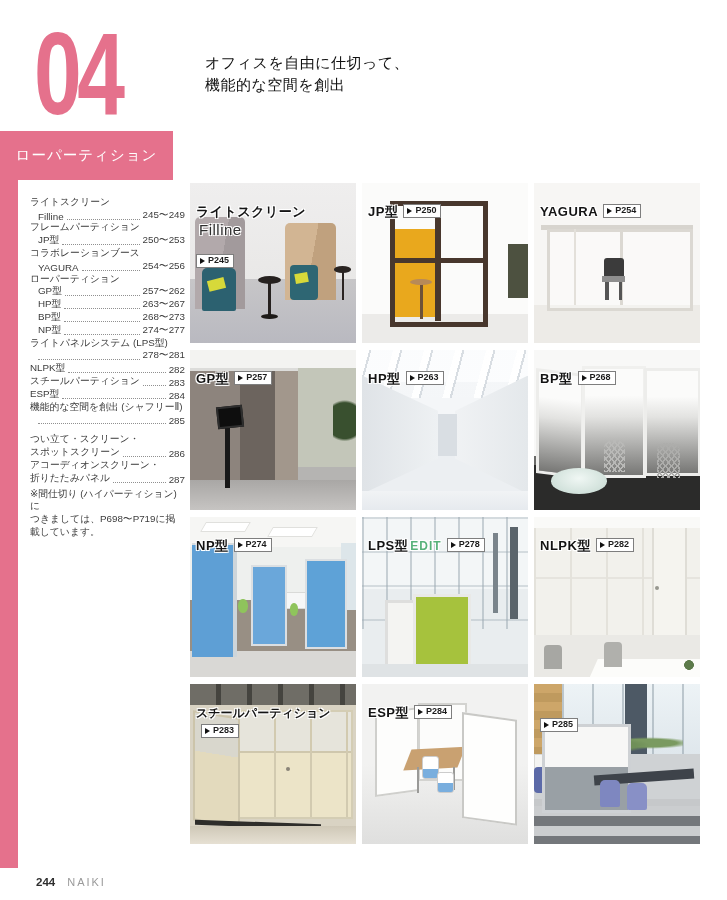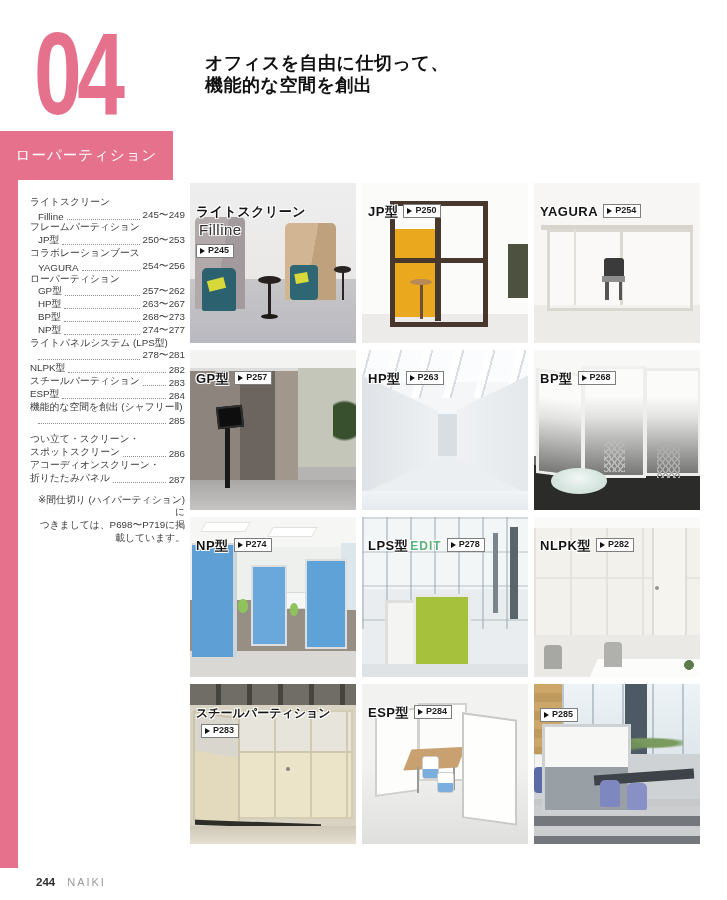--- a/index.html
+++ b/index.html
@@ -8,52 +8,52 @@
 
   
   #chapter{position:absolute;left:34px;top:16px;font-size:116px;line-height:1;font-weight:700;
     color:#e5718c;letter-spacing:-6px;transform:scaleX(.74);transform-origin:left top;}
   #catbox{position:absolute;left:0;top:131px;width:173px;height:49px;background:#e5718c;
     display:flex;align-items:center;justify-content:center;color:#fff;font-size:14.5px;letter-spacing:1px;}
   #pinkstrip{position:absolute;left:0;top:180px;width:18px;height:688px;background:#e5718c;}
 
   
   #header{position:absolute;left:205px;top:52px;width:490px;}
-  .htitle{font-size:18px;font-weight:700;color:#111;line-height:22px;letter-spacing:.5px;}
+  .htitle{font-size:15px;font-weight:400;color:#111;line-height:22px;letter-spacing:.5px;}
   #hdesc{margin-top:8px;font-size:10.3px;color:#222;line-height:15px;}
 
   
   #toc{position:absolute;left:30px;top:196px;width:155px;font-size:9.8px;color:#3c3c3c;}
   .trow{display:flex;align-items:flex-end;height:12.8px;white-space:nowrap;}
   .trow .lbl{flex:none;}
   .trow.sub .lbl{padding-left:8px;}
   .trow .leader{flex:1;border-bottom:1px dotted #909090;margin:0 3px 2px 3px;min-width:4px;}
   .trow .pg{flex:none;}
   .trow.mt{margin-top:7px;}
   .trow.pageonly .leader{margin-left:8px;}
-  #tocnote{margin-top:9px;line-height:12.8px;text-align:right;}
+  #tocnote{margin-top:3px;line-height:12.8px;}
 
   
   #grid{position:absolute;left:190px;top:183px;display:grid;
     grid-template-columns:repeat(3,166px);grid-auto-rows:160px;gap:7px 6px;}
   .cell{position:relative;width:166px;height:160px;overflow:hidden;}
   .photo{position:absolute;inset:0;}
   .photo i{position:absolute;display:block;}
   .cell-label{position:absolute;top:0;left:0;right:0;padding:19px 6px;z-index:5;}
   .ptitle{font-size:13px;font-weight:700;color:#141414;letter-spacing:.5px;
     text-shadow:-1px -1px 0 #fff,1px -1px 0 #fff,-1px 1px 0 #fff,1px 1px 0 #fff,0 0 2px #fff;}
   .ptitle.small{font-size:12px;letter-spacing:0;}
   .sfx-latin{font-size:15px;font-weight:400;color:#2e2e2e;margin-left:3px;letter-spacing:.5px;
     text-shadow:-1px -1px 0 #fff,1px -1px 0 #fff,-1px 1px 0 #fff,1px 1px 0 #fff;}
   .sfx-green{font-size:12px;font-weight:700;color:#58b27a;margin-left:2px;letter-spacing:1px;
     text-shadow:-1px -1px 0 #fff,1px -1px 0 #fff,-1px 1px 0 #fff,1px 1px 0 #fff;}
   .badge{display:inline-flex;align-items:center;gap:3px;background:#fff;border:1px solid #7e7e7e;
     padding:1px 4px 1px 3px;font-size:9px;font-weight:700;color:#1c1c1c;line-height:1.1;vertical-align:2px;margin-left:5px;}
   .badge .tri{width:0;height:0;border-left:5px solid #111;border-top:3.5px solid transparent;border-bottom:3.5px solid transparent;}
-  .badge-row{margin-top:3px;}
+  .badge-row{margin-top:13px;}
   .badge-row .badge{margin-left:0;}
 
   
   #footer{position:absolute;left:36px;top:876px;font-size:11.5px;}
   #pageno{font-weight:700;color:#2e2e2e;}
   #brand{color:#9a9a9a;letter-spacing:2px;margin-left:12px;font-size:11px;}
 
   
   
   .c1{background:linear-gradient(180deg,#efeeee 0%,#e9e8e7 60%,#c7c6c8 60%,#b9b9c0 100%);}

